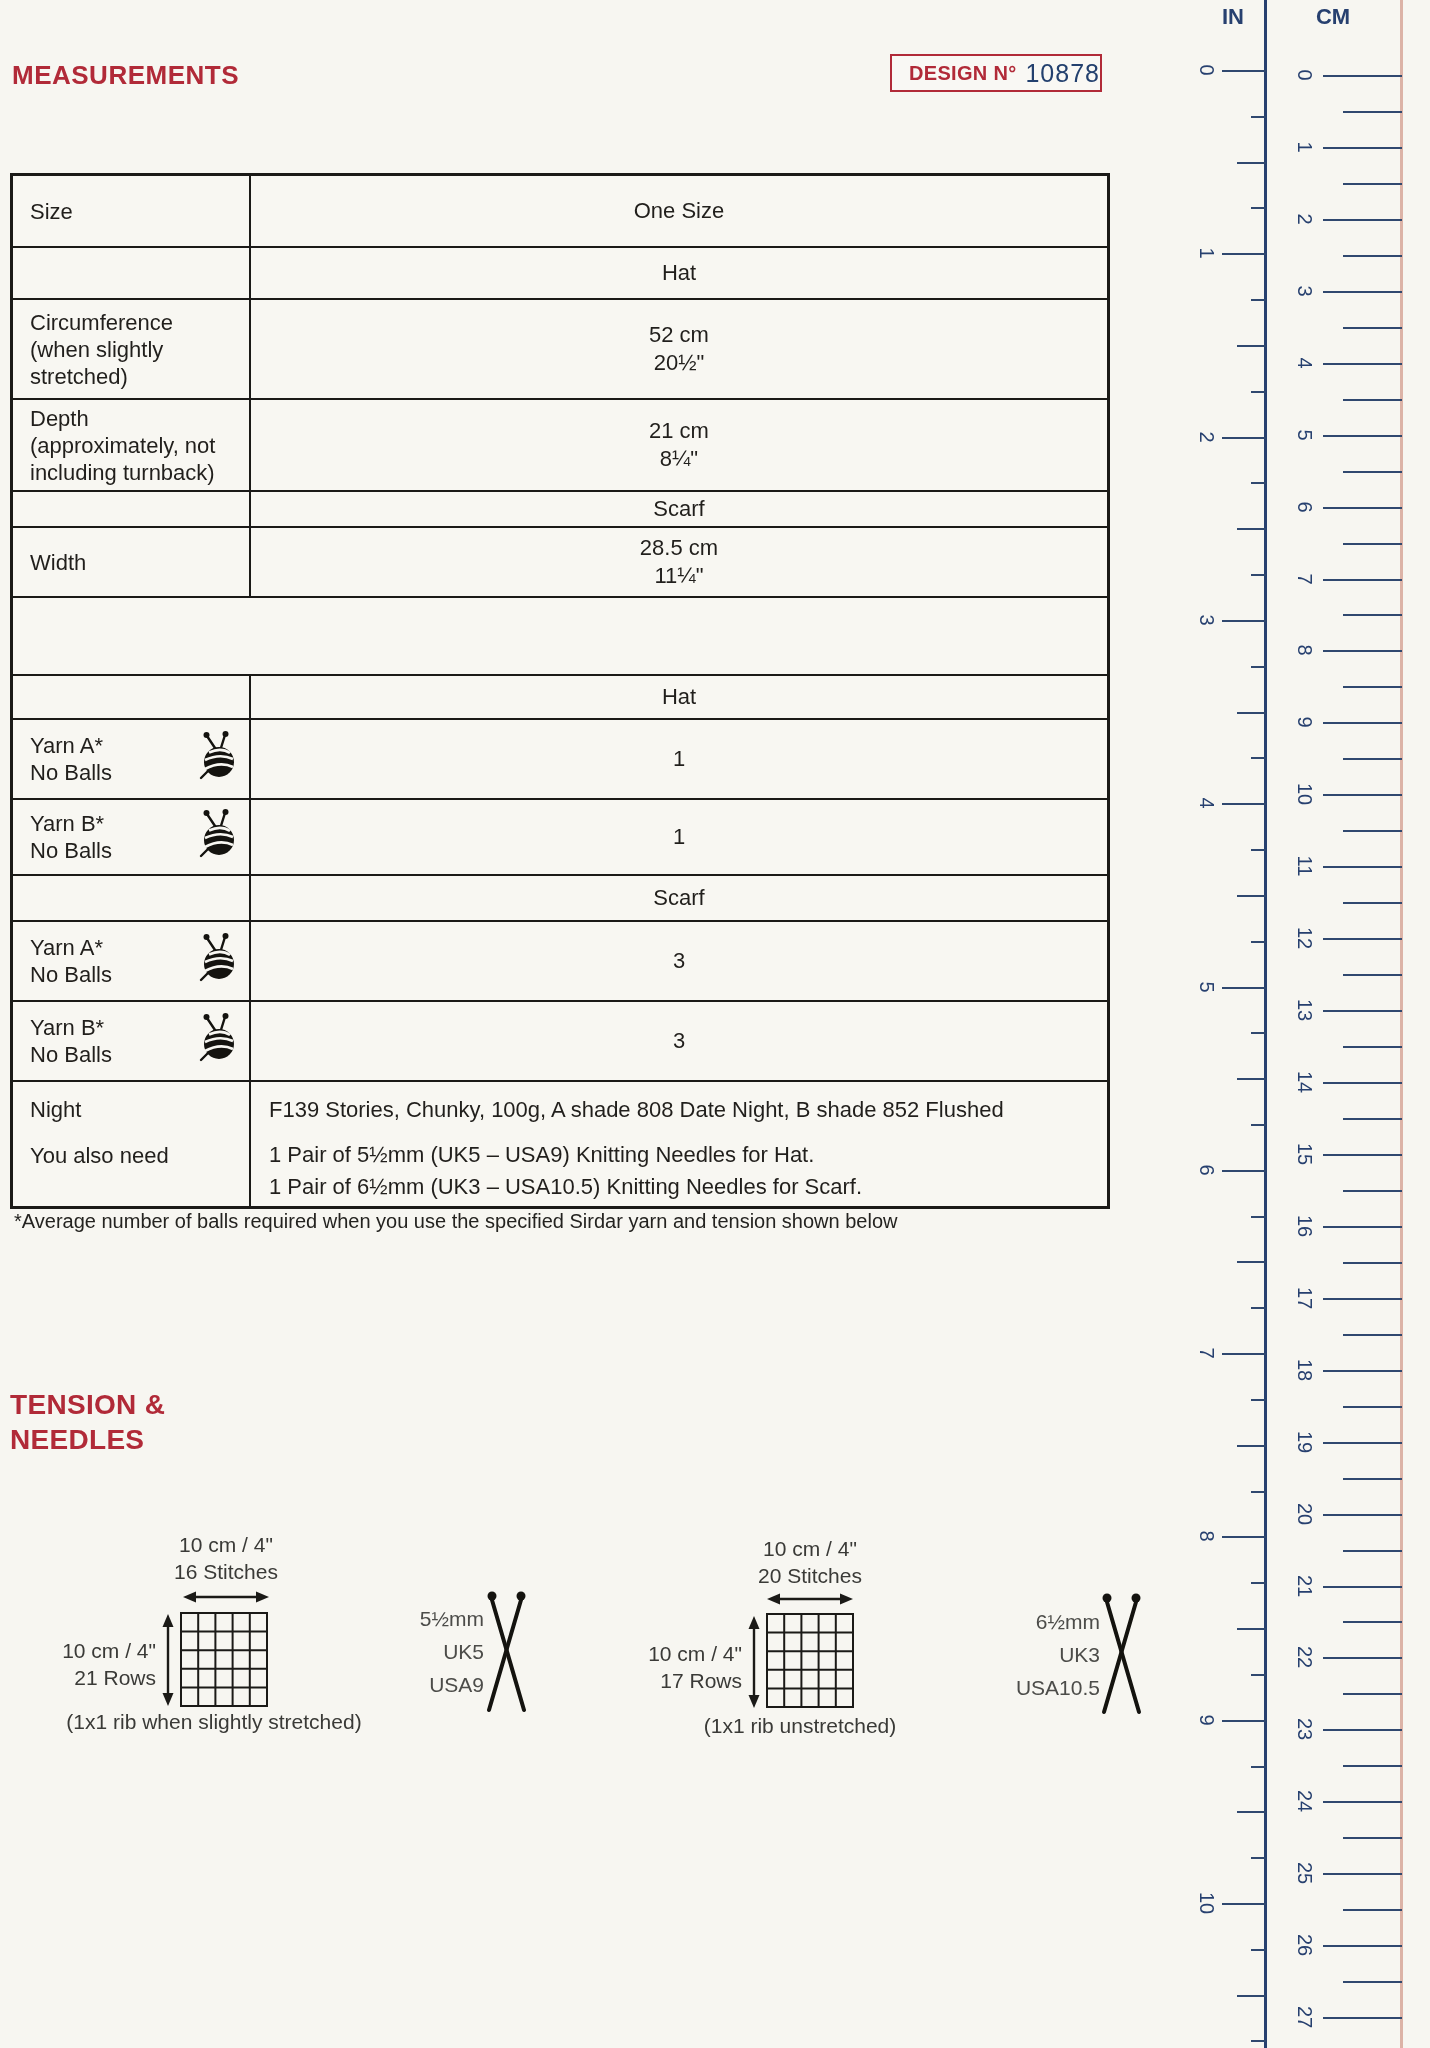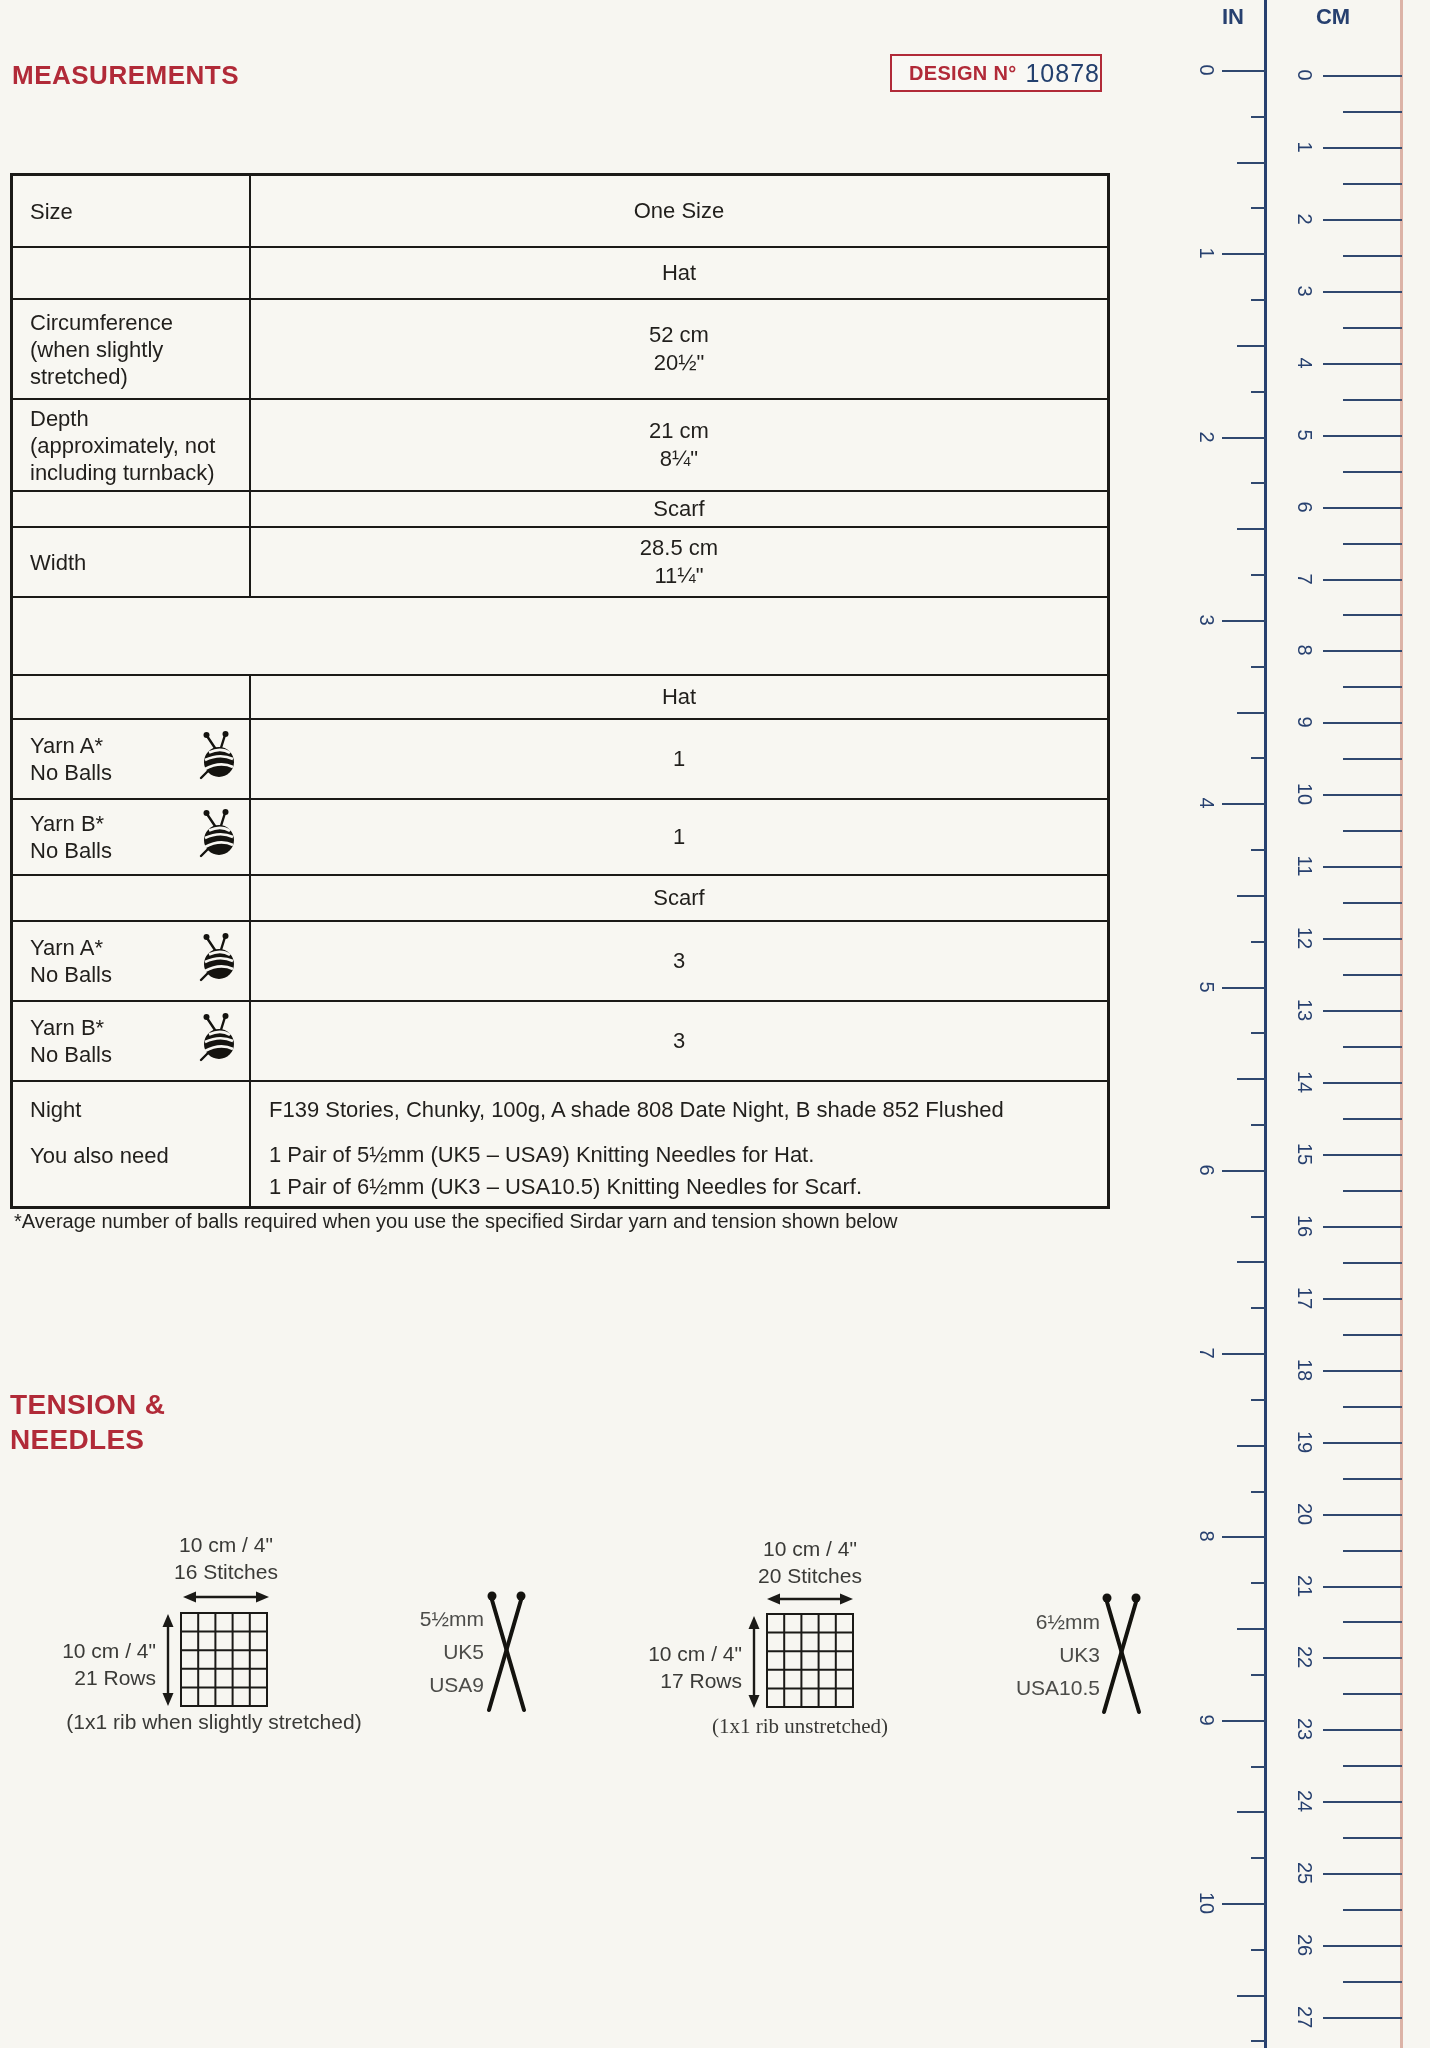--- a/index.html
+++ b/index.html
@@ -313,21 +313,21 @@
         <line x1="1" y1="75.4" x2="87" y2="75.4"></line>
       </g>
     </svg>
   <svg class="gsvg" style="left:747px;top:1616px;" width="14" height="92" viewBox="0 0 14 92">
       <line x1="7" y1="10" x2="7" y2="82" stroke="#1b1a17" stroke-width="2.4"></line>
       <polygon points="7,0 1.5,13 12.5,13" fill="#1b1a17"></polygon>
       <polygon points="7,92 1.5,79 12.5,79" fill="#1b1a17"></polygon>
     </svg>
   <div class="glabel right pre" style="left:624px;top:1640px;width:118px;">10 cm / 4"
 17 Rows</div>
-  <div class="gcaption" style="left:650px;top:1714px;width:300px;font-family:Liberation Serif, serif;">(1x1 rib unstretched)</div>
+  <div class="gcaption" style="left:650px;top:1714px;width:300px;">(1x1 rib unstretched)</div>
 
   <div class="needle-labels" style="left:1010px;top:1605px;width:90px;">
     <div>6½mm</div>
     <div>UK3</div>
     <div>USA10.5</div>
   </div>
   <svg class="gsvg" style="left:1097px;top:1590px;" width="50" height="128" viewBox="0 0 50 128">
       <g stroke="#14130f" stroke-width="4" stroke-linecap="round">
         <line x1="10" y1="12" x2="42" y2="122"></line>
         <line x1="39" y1="12" x2="7" y2="122"></line>

